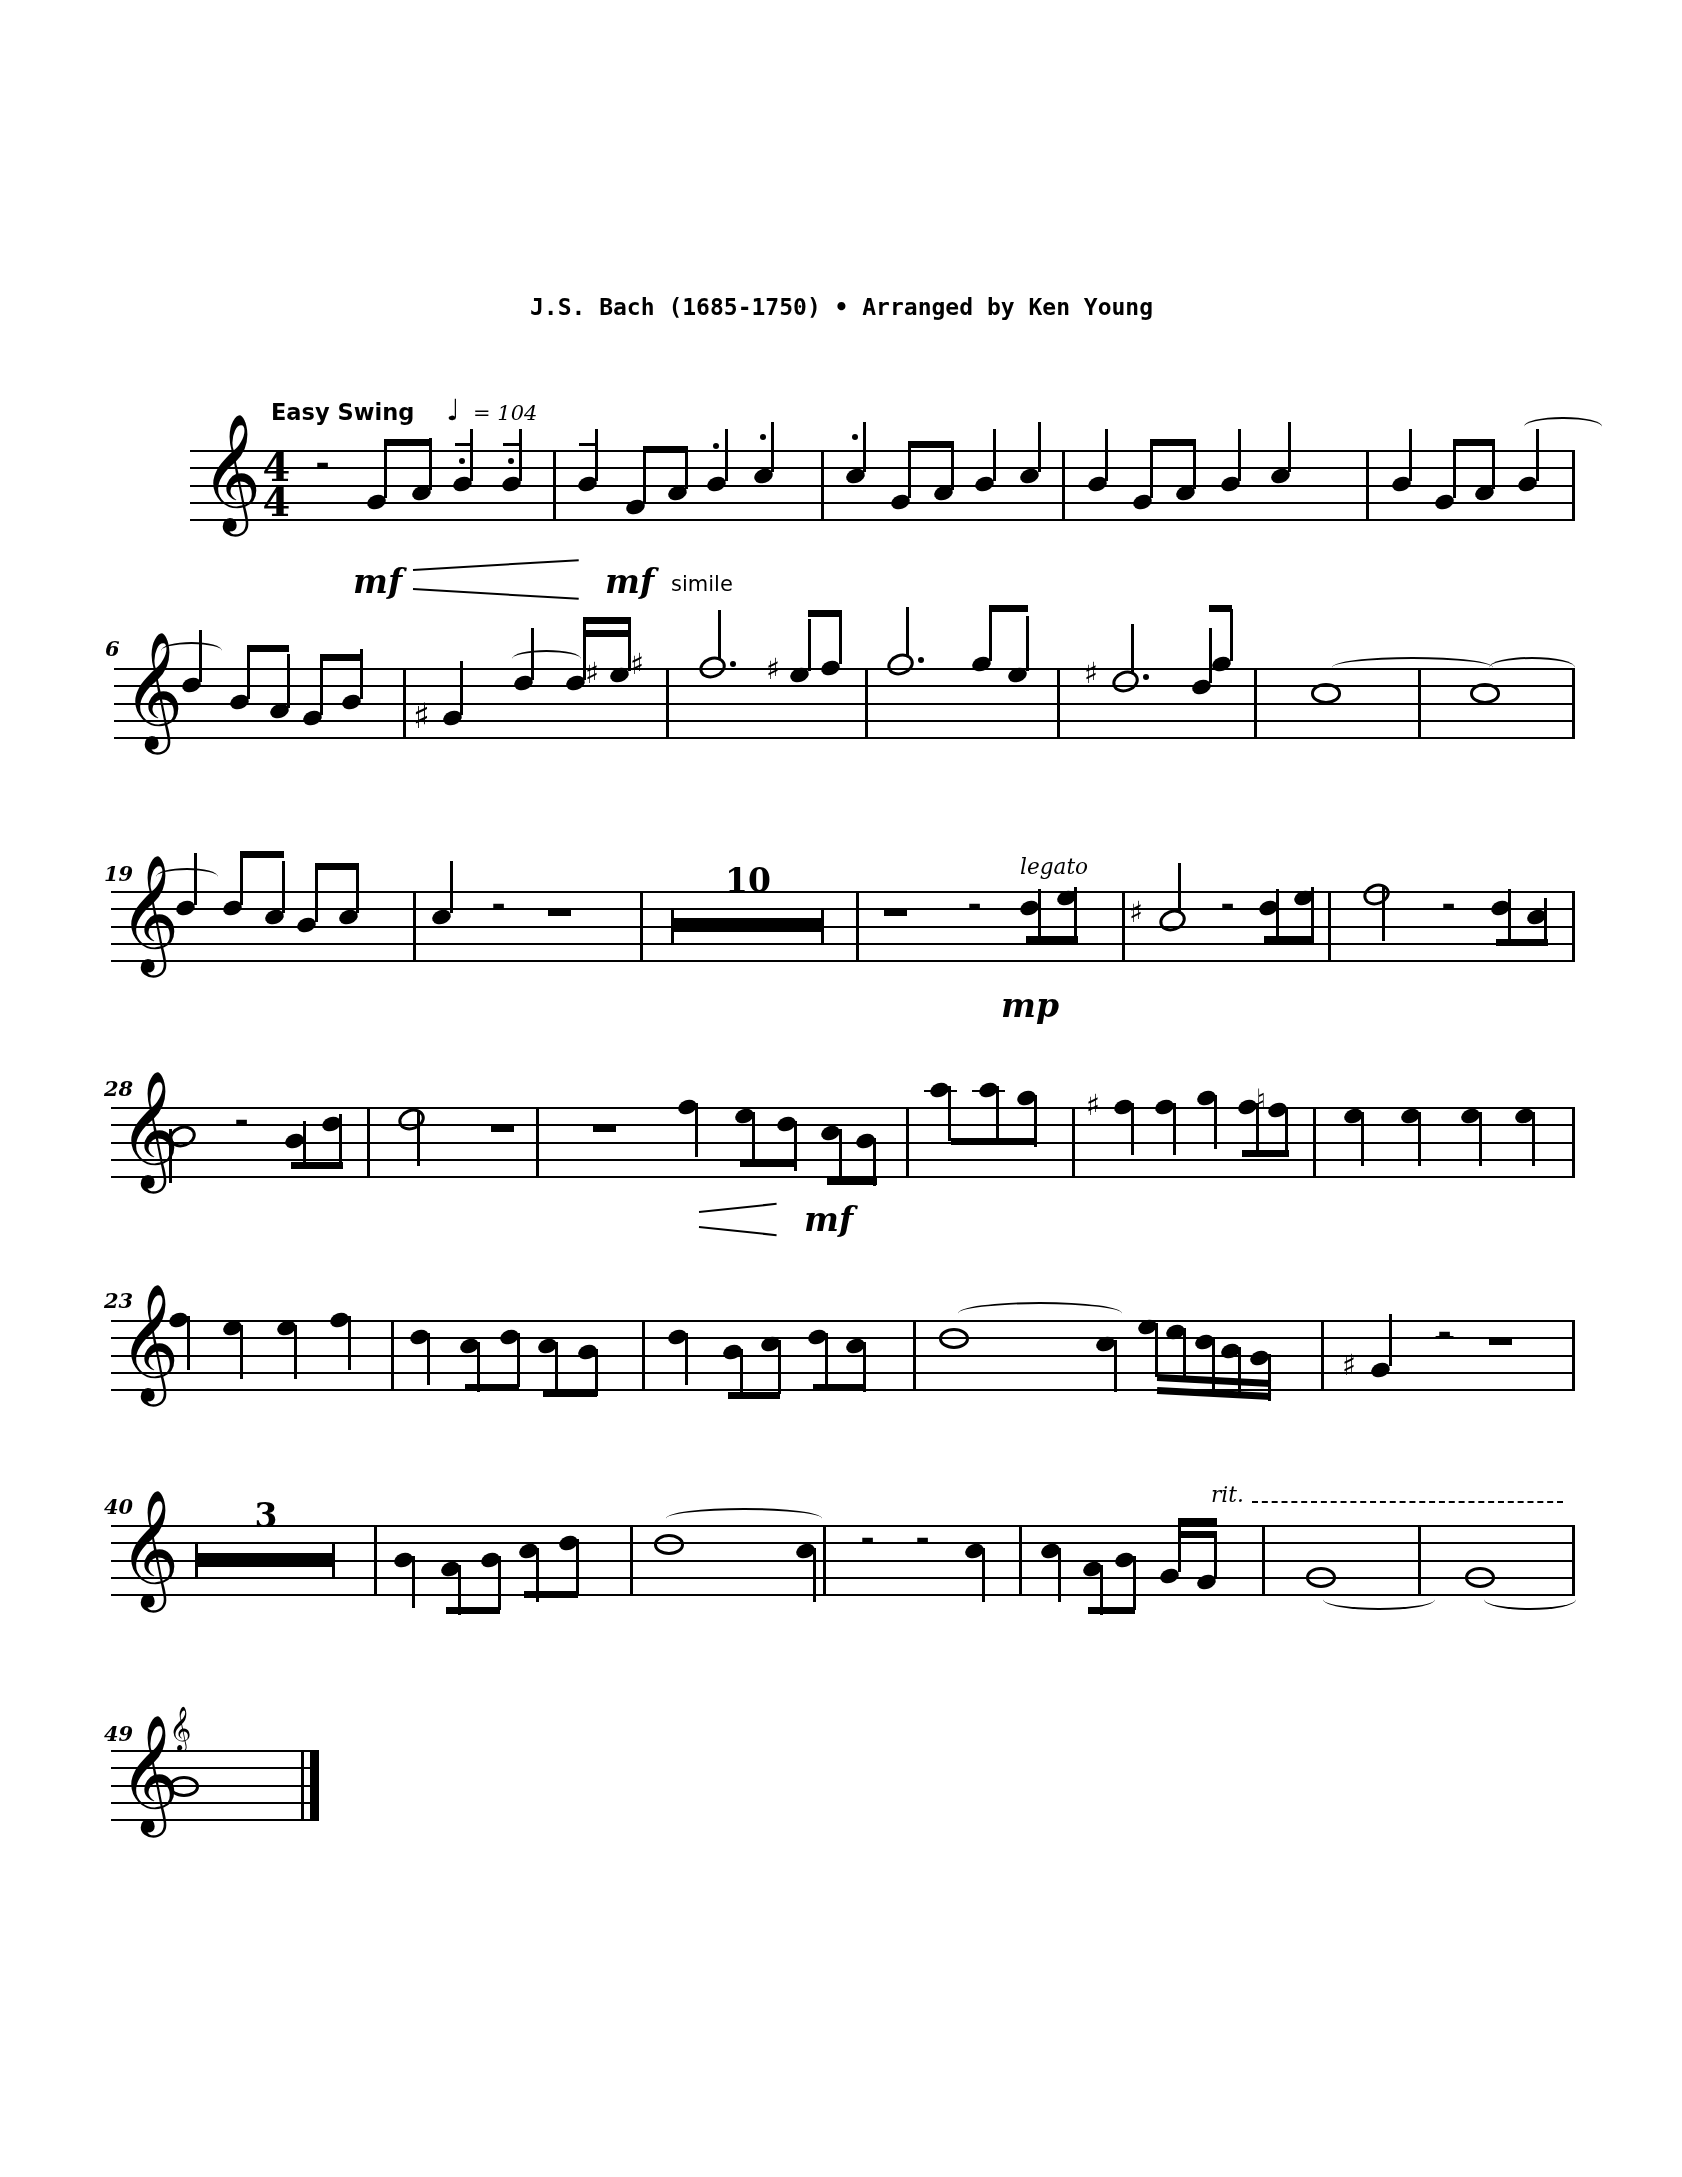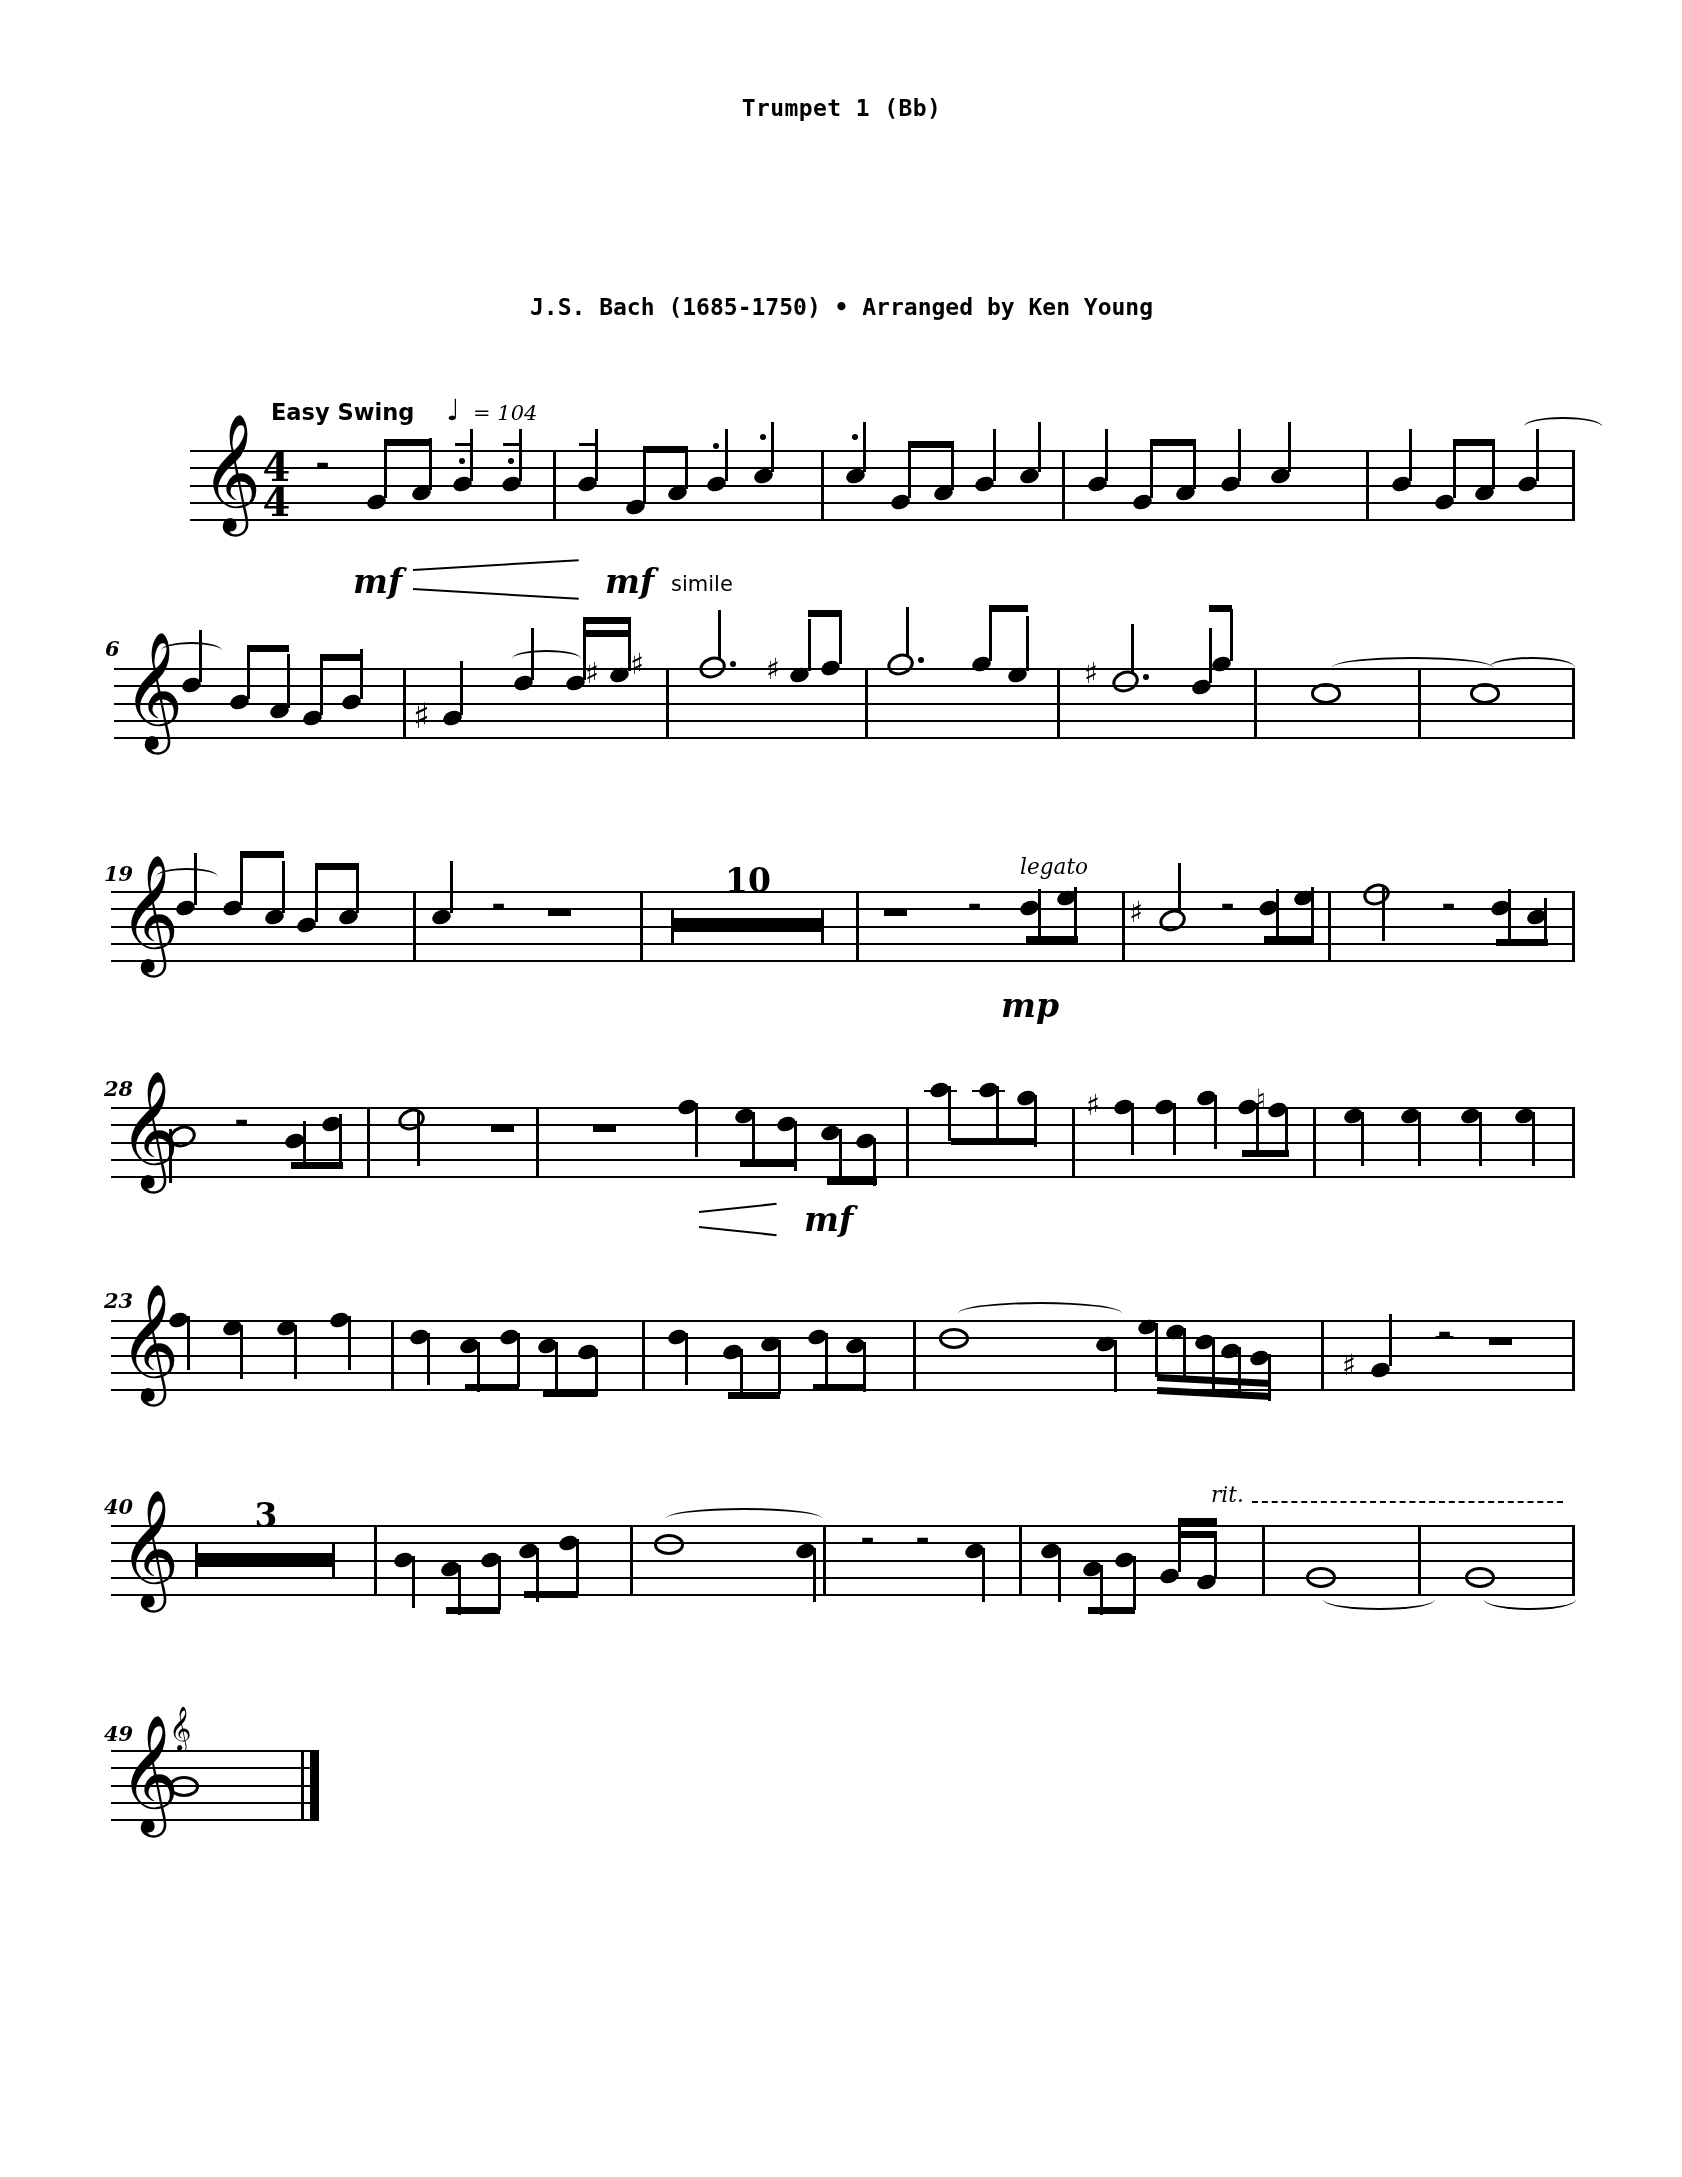--- a/index.html
+++ b/index.html
@@ -273,21 +273,20 @@
     font-family: "DejaVu Sans", sans-serif;
     font-size: 38px;
     line-height: 1;
   }
 </style>
 </head>
 <body>
 
 <div class="page">
 
-  <div class="part-name">Trumpet 1 (Bb)</div>
   <div class="composer-line">J.S. Bach (1685-1750) • Arranged by Ken Young</div>
 
   <div class="system" style="top:0;">
     <div class="tempo-text" style="left:271px; top:399px;">Easy Swing</div>
     <div class="tempo-eq" style="left:446px; top:393px; font-size:29px;">♩</div>
     <div class="tempo-eq" style="left:473px; top:401px;">= 104</div>
 
     <div class="staff" style="left:190px; top:450px; width:1384px; height:78px;">
       <div class="staff-line" style="top:0px;  width:1384px;"></div>
       <div class="staff-line" style="top:17.3px; width:1384px;"></div>

